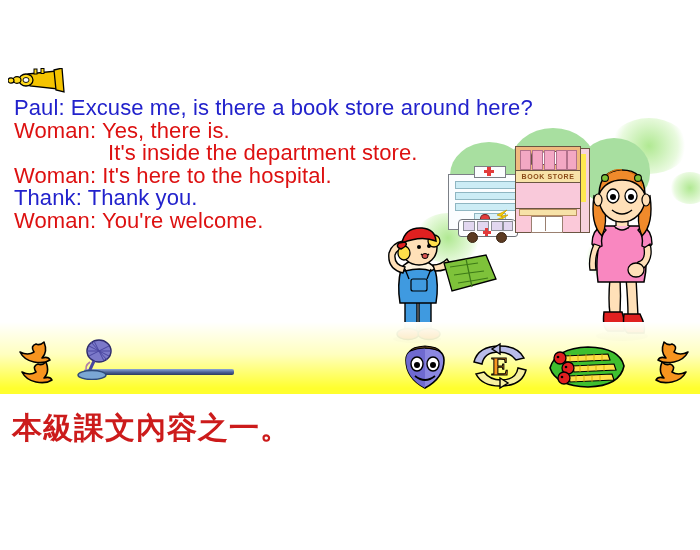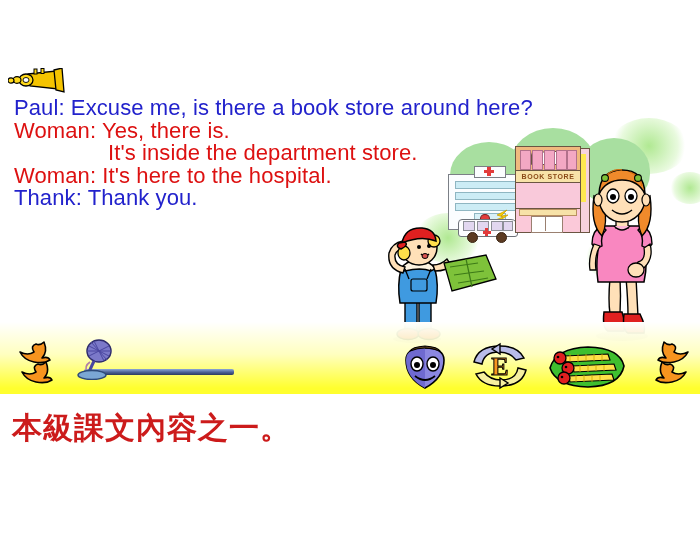--- a/index.html
+++ b/index.html
@@ -264,20 +264,21 @@
     <rect x="26" y="1" width="3" height="5" fill="#ffd91a" stroke="#000" stroke-width="1"></rect>
     <rect x="33" y="0.5" width="3" height="5" fill="#ffd91a" stroke="#000" stroke-width="1"></rect>
   </svg>
 
   <div class="dialogue">
     <div class="d-line d-paul">Paul: Excuse me, is there a book store around here?</div>
     <div class="d-line d-woman">Woman: Yes, there is.</div>
     <div class="d-line d-woman d-indent">It's inside the department store.</div>
     <div class="d-line d-woman">Woman: It's here to the hospital.</div>
     <div class="d-line d-paul">Thank: Thank you.</div>
+    <div class="d-line d-woman">Woman: You're welcome.</div>
   </div>
 
   <div class="illo">
 
     <div class="blob blob1"></div>
     <div class="blob blob2"></div>
     <div class="blob blob3"></div>
     <div class="blob blob4"></div>
     <div class="blob blob5"></div>
 

